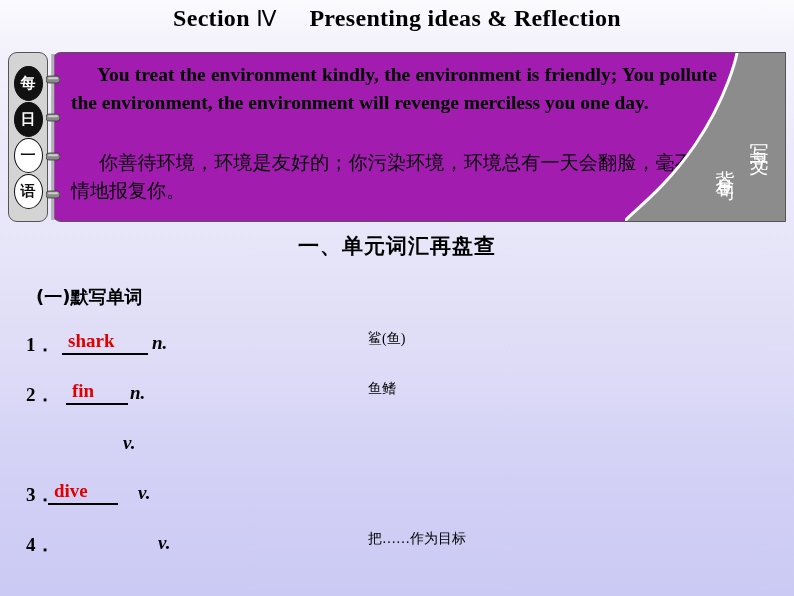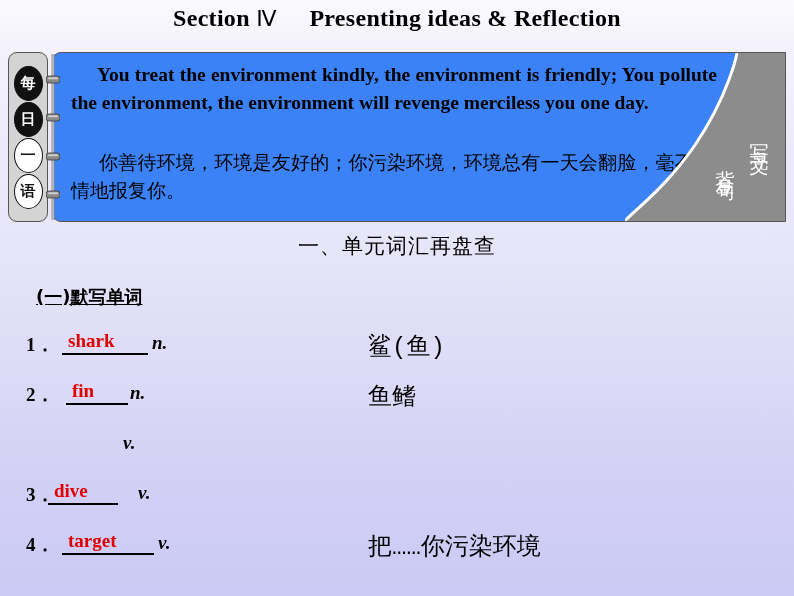--- a/index.html
+++ b/index.html
@@ -79,21 +79,21 @@
   .tab-ch.dark { background: #111; color: #fff; border: 1px solid #111; }
   .tab-ch.light { background: #fff; color: #111; border: 1px solid #111; }
 
   
   .note-body {
     position: absolute;
     left: 44px;
     top: 0;
     width: 734px;
     height: 170px;
-    background: #3b82f6;
+    background: #a21caf;
     border: 1px solid #555;
     border-radius: 9px 0 0 9px;
     box-sizing: border-box;
     overflow: hidden;
     z-index: 2;
   }
   
   .note-curve {
     position: absolute;
     right: 0;
@@ -161,34 +161,33 @@
   }
 
   
   .sec-heading {
     position: absolute;
     top: 232px;
     left: 0;
     width: 794px;
     text-align: center;
     font-family: "DejaVu Sans", sans-serif;
-    font-weight: normal;
+    font-weight: bold;
     font-size: 21px;
     color: #000;
     letter-spacing: 1px;
   }
   .sub-heading {
     position: absolute;
     top: 285px;
     left: 36px;
     font-family: "DejaVu Sans", sans-serif;
     font-weight: bold;
     font-size: 18px;
     color: #000;
-    text-decoration: underline;
   }
 
   
   .vocab {
     position: absolute;
     top: 328px;
     left: 0;
     width: 794px;
   }
   .vrow {
@@ -220,22 +219,22 @@
     font-family: "Liberation Serif", "DejaVu Serif", serif;
     font-style: italic;
     font-weight: bold;
     font-size: 19px;
     color: #000;
   }
   .v-def {
     position: absolute;
     left: 368px;
     top: 2px;
-    font-family: Liberation Mono, monospace;
-    font-size: 24px;
+    font-family: Liberation Serif, serif;
+    font-size: 14px;
     color: #000;
     white-space: nowrap;
     text-align: center;
   }
 </style>
 </head>
 <body>
 
 <div class="page-title">
   <span>Section</span>
@@ -309,18 +308,17 @@
   </div>
 
   <div class="vrow">
     <span class="v-num">3．</span>
     <span class="v-word" style="left:48px; width:58px;">dive</span>
     <span class="v-pos" style="left:138px;">v.</span>
   </div>
 
   <div class="vrow">
     <span class="v-num">4．</span>
-    <span class="v-word" style="left:62px; width:80px;">target</span>
     <span class="v-pos" style="left:158px;">v.</span>
-    <span class="v-def">把……你污染环境</span>
+    <span class="v-def">把……作为目标</span>
   </div>
 
 </div>
 
 </body></html>

